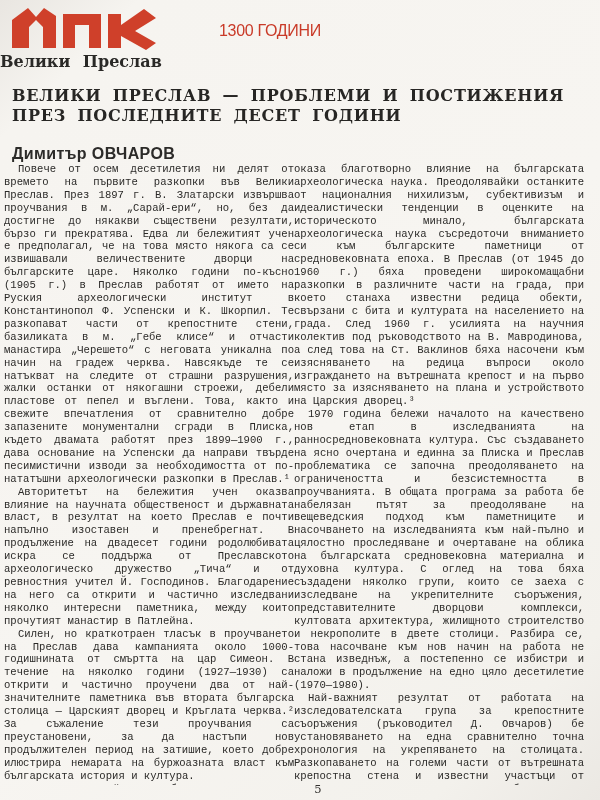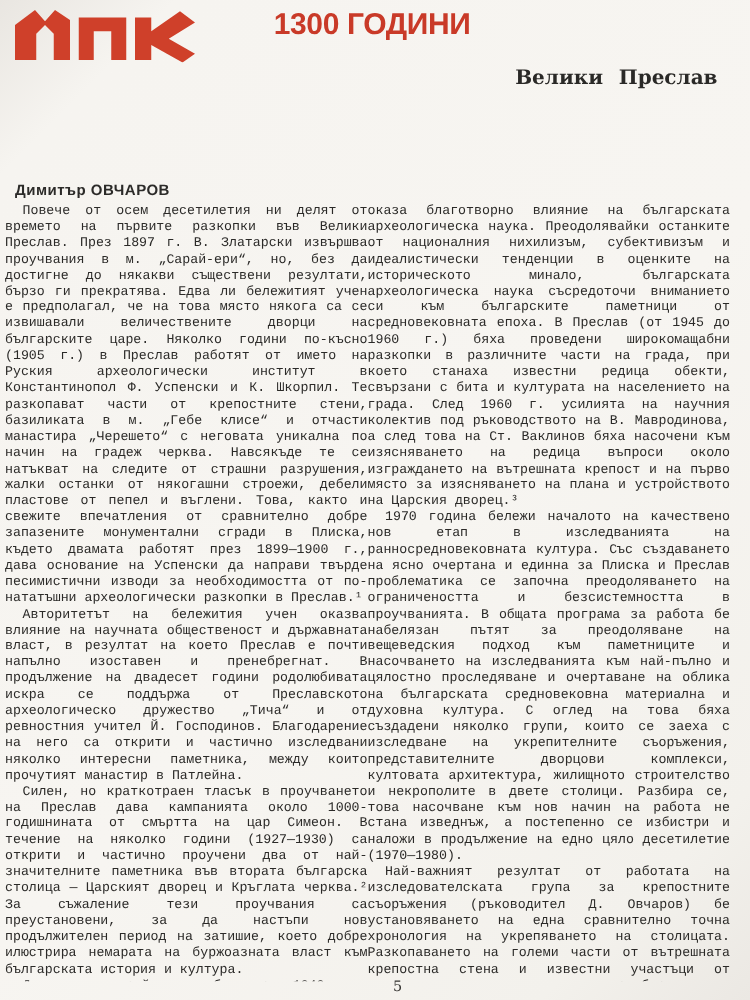--- a/index.html
+++ b/index.html
@@ -8,43 +8,43 @@
     width:600px;height:800px;
     margin:0 auto;
     background:linear-gradient(135deg,#e9e6e1 0%,#f6f4f0 10%,#f7f5f1 55%,#f3f1ec 88%,#ebe8e3 100%);
     font-family:"DejaVu Serif",serif;
     color:#262524;
     overflow:hidden;
   }
   
   .logo{position:absolute;left:10px;top:5px;width:150px;height:45px;}
   .masthead-line1{
-    position:absolute;left:219px;top:6px;
-    font-family:"Liberation Sans",sans-serif;font-weight:bold;
-    font-size:24px;letter-spacing:-0.3px;color:#c93a28;white-space:nowrap;
+    position:absolute;left:219px;top:22px;
+    font-family:"Liberation Sans",sans-serif;font-weight:normal;
+    font-size:16px;letter-spacing:-0.3px;color:#c93a28;white-space:nowrap;
   }
   .masthead-line2{
     position:absolute;left:143px;top:28px;
     font-family:"Liberation Sans",sans-serif;font-weight:bold;
     font-size:20px;letter-spacing:-0.3px;color:#c93a28;white-space:nowrap;
   }
   .section-title{
     position:absolute;left:0;top:52px;width:100%;
-    text-align:right;padding-right:26px;box-sizing:border-box;
+    text-align:left;padding-right:26px;box-sizing:border-box;
     font-weight:bold;font-size:16px;word-spacing:7px;color:#2a2927;
   }
   .article-title{
     position:absolute;left:12px;top:86px;width:556px;
     font-weight:bold;font-size:16px;line-height:20px;
     letter-spacing:0.8px;word-spacing:5px;color:#272624;margin:0;
   }
   .author{
     position:absolute;left:12px;top:145px;
     font-family:"Liberation Sans",sans-serif;font-weight:bold;
-    font-size:12px;letter-spacing:0.4px;color:#2c2b29;
+    font-size:16px;letter-spacing:0.4px;color:#2c2b29;
   }
   
   .columns{
     position:absolute;left:4px;top:163px;width:592px;height:622px;
     display:flex;overflow:hidden;font-family:Liberation Mono, monospace;
   }
   .col{
     width:290px;
     text-align:justify;
     font-size:10.6px;line-height:12.9px;
@@ -66,20 +66,21 @@
   <svg class="logo" viewBox="0 0 150 45" aria-hidden="true">
     <path fill="#cf402a" d="M2,43 L2,15 L18,3 L26,12 L34,3 L46,11 L46,43 L33,43 L33,22 L26,15 L19,22 L19,43 Z"></path>
     <path fill="#cf402a" d="M53,9 L91,9 L91,43 L79,43 L79,20 L65,20 L65,43 L53,43 Z"></path>
     <path fill="#cf402a" d="M98,9 L111,9 L111,20 L134,4 L146,13 L125,26 L146,38 L136,45 L111,31 L111,43 L98,43 Z"></path>
   </svg>
 
   <div class="masthead-line1">1300 ГОДИНИ</div>
 
   <div class="section-title">Велики Преслав</div>
 
+  <h1 class="article-title">ВЕЛИКИ ПРЕСЛАВ — ПРОБЛЕМИ И ПОСТИЖЕНИЯ ПРЕЗ ПОСЛЕДНИТЕ ДЕСЕТ ГОДИНИ</h1>
 
   <div class="author">Димитър ОВЧАРОВ</div>
 
   <div class="columns">
     <div class="col">
       <p class="ind">Повече от осем десетилетия ни делят от времето на първите разкопки във Велики Преслав. През 1897 г. В. Златарски извършва проучвания в м. „Сарай-ери“, но, без да достигне до някакви съществени резултати, бързо ги прекратява. Едва ли бележитият учен е предполагал, че на това място някога са се извишавали величествените дворци на българските царе. Няколко години по-късно (1905 г.) в Преслав работят от името на Руския археологически институт в Константинопол Ф. Успенски и К. Шкорпил. Те разкопават части от крепостните стени, базиликата в м. „Гебе клисе“ и отчасти манастира „Черешето“ с неговата уникална по начин на градеж черква. Навсякъде те се натъкват на следите от страшни разрушения, жалки останки от някогашни строежи, дебели пластове от пепел и въглени. Това, както и свежите впечатления от сравнително добре запазените монументални сгради в Плиска, където двамата работят през 1899—1900 г., дава основание на Успенски да направи твърде песимистични изводи за необходимостта от по-нататъшни археологически разкопки в Преслав.¹</p>
       <p class="ind">Авторитетът на бележития учен оказва влияние на научната общественост и държавната власт, в резултат на което Преслав е почти напълно изоставен и пренебрегнат. В продължение на двадесет години родолюбивата искра се поддържа от Преславското археологическо дружество „Тича“ и от ревностния учител Й. Господинов. Благодарение на него са открити и частично изследвани няколко интересни паметника, между които прочутият манастир в Патлейна.</p>
       <p class="ind">Силен, но краткотраен тласък в проучването на Преслав дава кампанията около 1000-годишнината от смъртта на цар Симеон. В течение на няколко години (1927—1930) са открити и частично проучени два от най-значителните паметника във втората българска столица — Царският дворец и Кръглата черква.² За съжаление тези проучвания са преустановени, за да настъпи нов продължителен период на затишие, което добре илюстрира немарата на буржоазната власт към българската история и култура.</p>
       <p class="ind">Деветосептемврийската победа през 1940 г.</p>
     </div>

